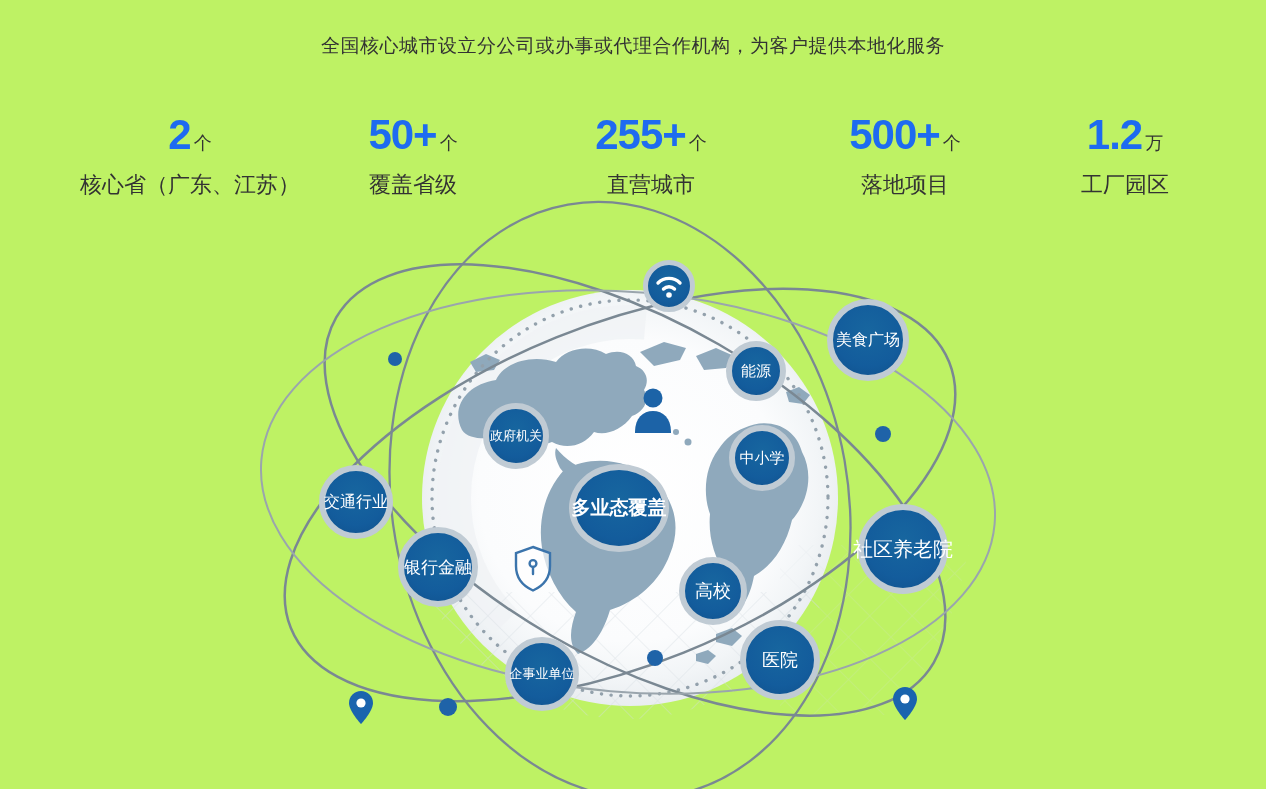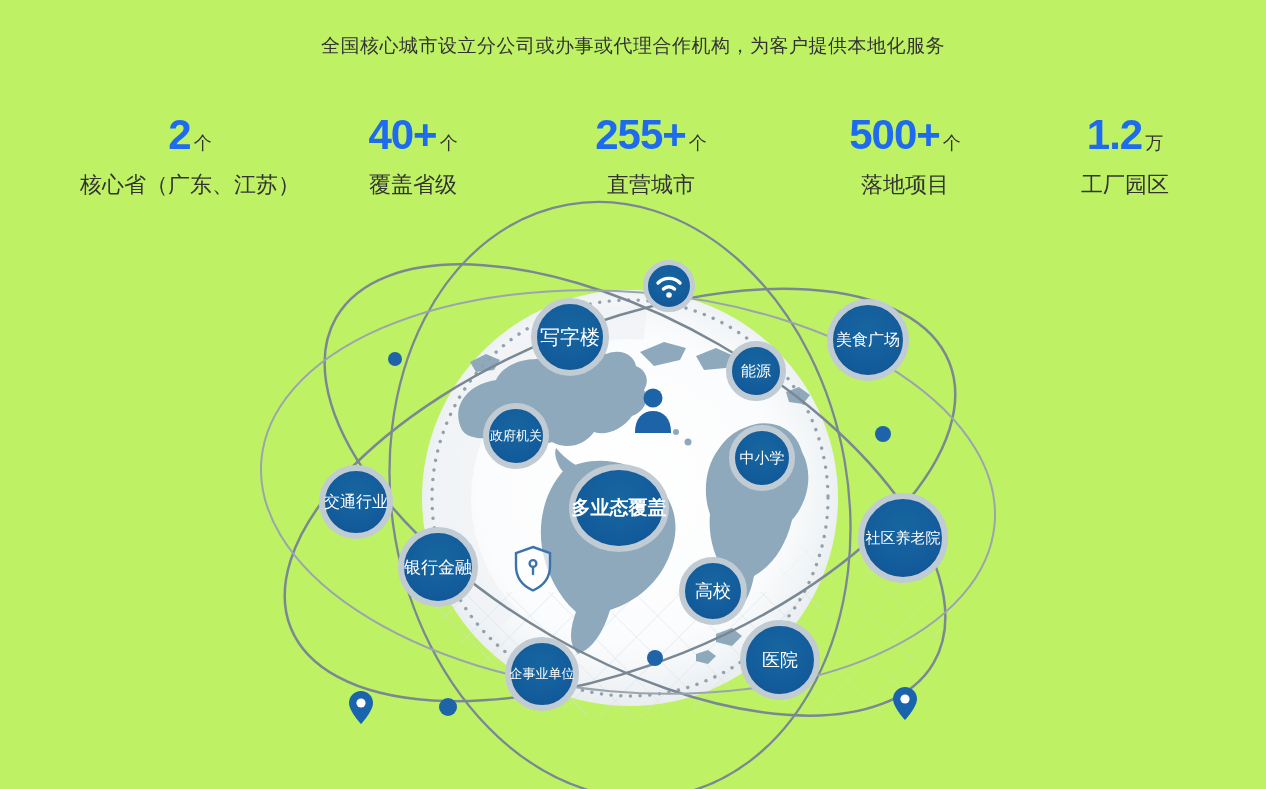--- a/index.html
+++ b/index.html
@@ -32,21 +32,21 @@
   <div class="stats">
     <div class="stat" style="left:190px">
       <div class="stat-num">
         <span class="stat-val">2</span>
         <span class="stat-unit">个</span>
       </div>
       <div class="stat-label">核心省（广东、江苏）</div>
     </div>
     <div class="stat" style="left:413px">
       <div class="stat-num">
-        <span class="stat-val">40+</span>
+        <span class="stat-val">50+</span>
         <span class="stat-unit">个</span>
       </div>
       <div class="stat-label">覆盖省级</div>
     </div>
     <div class="stat" style="left:651px">
       <div class="stat-num">
         <span class="stat-val">255+</span>
         <span class="stat-unit">个</span>
       </div>
       <div class="stat-label">直营城市</div>
@@ -159,23 +159,20 @@
   <div class="bubble wifi-bubble" style="left:643px;top:260px;width:52px;height:52px">
     <svg width="34" height="30" viewBox="-17 -13 34 30">
       <g fill="none" stroke="#ffffff" stroke-width="3.4" stroke-linecap="round">
         <path d="M-11 -1 a 15.5 15.5 0 0 1 22 0"></path>
         <path d="M-5.5 5 a 8 8 0 0 1 11 0"></path>
       </g>
       <circle cx="0" cy="11" r="2.8" fill="#ffffff"></circle>
     </svg>
   </div>
 
-  <div class="bubble" style="left:531px;top:298px;width:78px;height:78px;font-size:20px">
-    <span>写字楼</span>
-    </div>
 
 
   <div class="bubble" style="left:483px;top:403px;width:66px;height:66px;font-size:13px">
     <span>政府机关</span>
     </div>
 
   <div class="bubble" style="left:319px;top:465px;width:74px;height:74px;font-size:16px">
     <span>交通行业</span>
     </div>
 
@@ -200,21 +197,21 @@
     </div>
 
   <div class="bubble" style="left:740px;top:620px;width:80px;height:80px;font-size:18px">
     <span>医院</span>
     </div>
 
   <div class="bubble" style="left:827px;top:299px;width:82px;height:82px;font-size:16px">
     <span>美食广场</span>
     </div>
 
-  <div class="bubble" style="left:858px;top:493px;width:90px;height:90px;font-size:15px">
+  <div class="bubble" style="left:858px;top:504px;width:90px;height:90px;font-size:20px">
     <span>社区养老院</span>
     </div>
 
   <div class="bubble bubble-center" style="left:569px;top:464px;width:100px;height:88px;font-size:19px">
     <span>多业态覆盖</span>
     </div>
 
 </div>
 
 </body></html>

